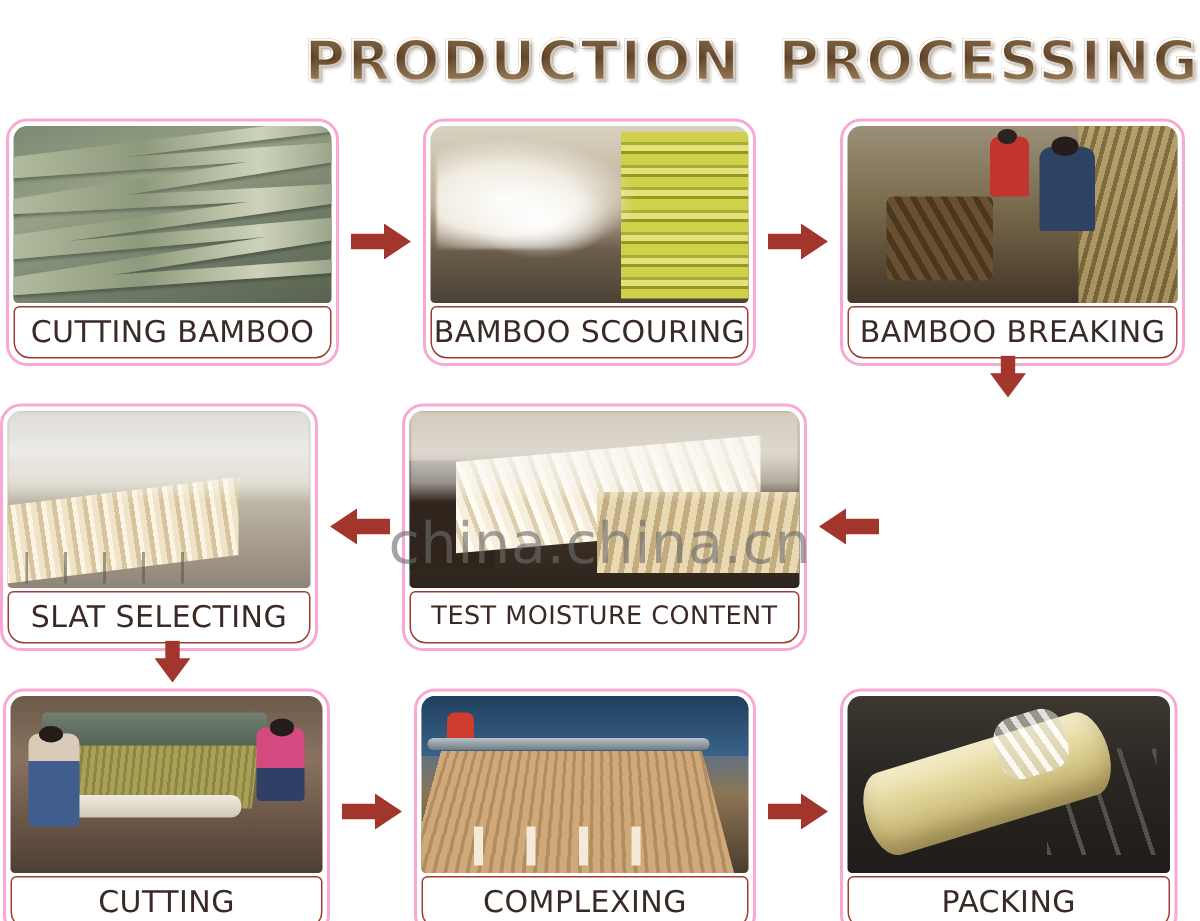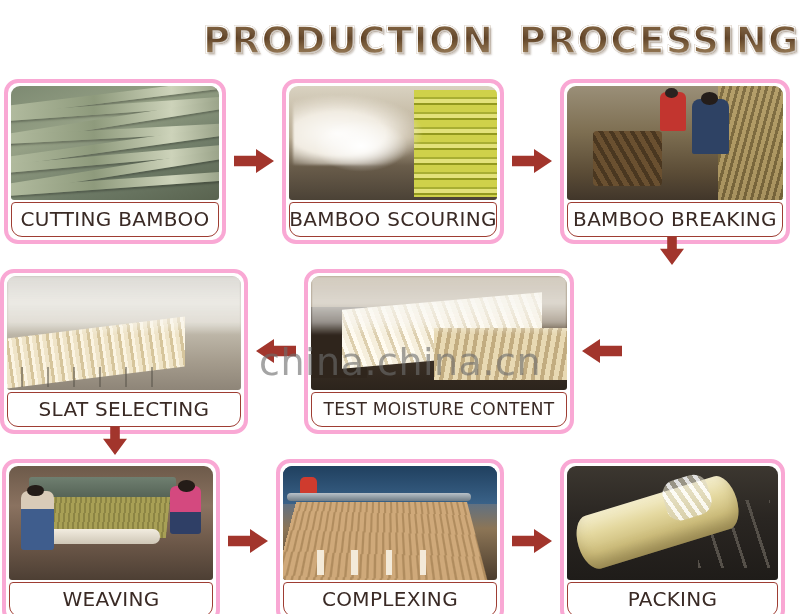--- a/index.html
+++ b/index.html
@@ -55,21 +55,21 @@
     align-items: center;
   }
   #row-1 { top: 0; }
   #row-2 { top: 190px; }
   #row-3 { top: 380px; }
 
   
   .card {
     position: relative;
     box-sizing: border-box;
-    border: 4px solid #f9a8d4;
+    border: 2px solid #f9a8d4;
     border-radius: 14px;
     background: #ffffff;
     padding: 3px;
     height: 165px;
     display: flex;
     flex-direction: column;
     box-shadow: 0 0 0 1px rgba(255,255,255,.4);
     overflow: hidden;
   }
   .card-photo {
@@ -339,21 +339,21 @@
       </div>
     </div>
   </div>
 
   <div class="arrow-down-wrap" id="arrow-br-down">
     <div class="arrow-down"></div>
   </div>
 
   <div class="row" id="row-2">
 
-    <div class="card" style="width:248px;margin-left:0px;">
+    <div class="card" style="width:212px;margin-left:0px;">
       <div class="card-photo photo-slats">
         <div class="pile"></div>
         <div class="legs"></div>
         <div class="wash"></div>
       </div>
       <div class="card-label">
         <span>SLAT SELECTING</span>
       </div>
     </div>
 
@@ -389,21 +389,21 @@
       <div class="card-photo photo-weave">
         <div class="loom"></div>
         <div class="mat"></div>
         <div class="roll"></div>
         <div class="p1"></div>
           <div class="p1h"></div>
         <div class="p2"></div>
           <div class="p2h"></div>
       </div>
       <div class="card-label">
-        <span>WEAVING</span>
+        <span>CUTTING</span>
       </div>
     </div>
 
     <div class="arrow-h">
       <div class="arrow-right"></div>
     </div>
 
     <div class="card" style="width:228px;">
       <div class="card-photo photo-complex">
         <div class="mach"></div>

